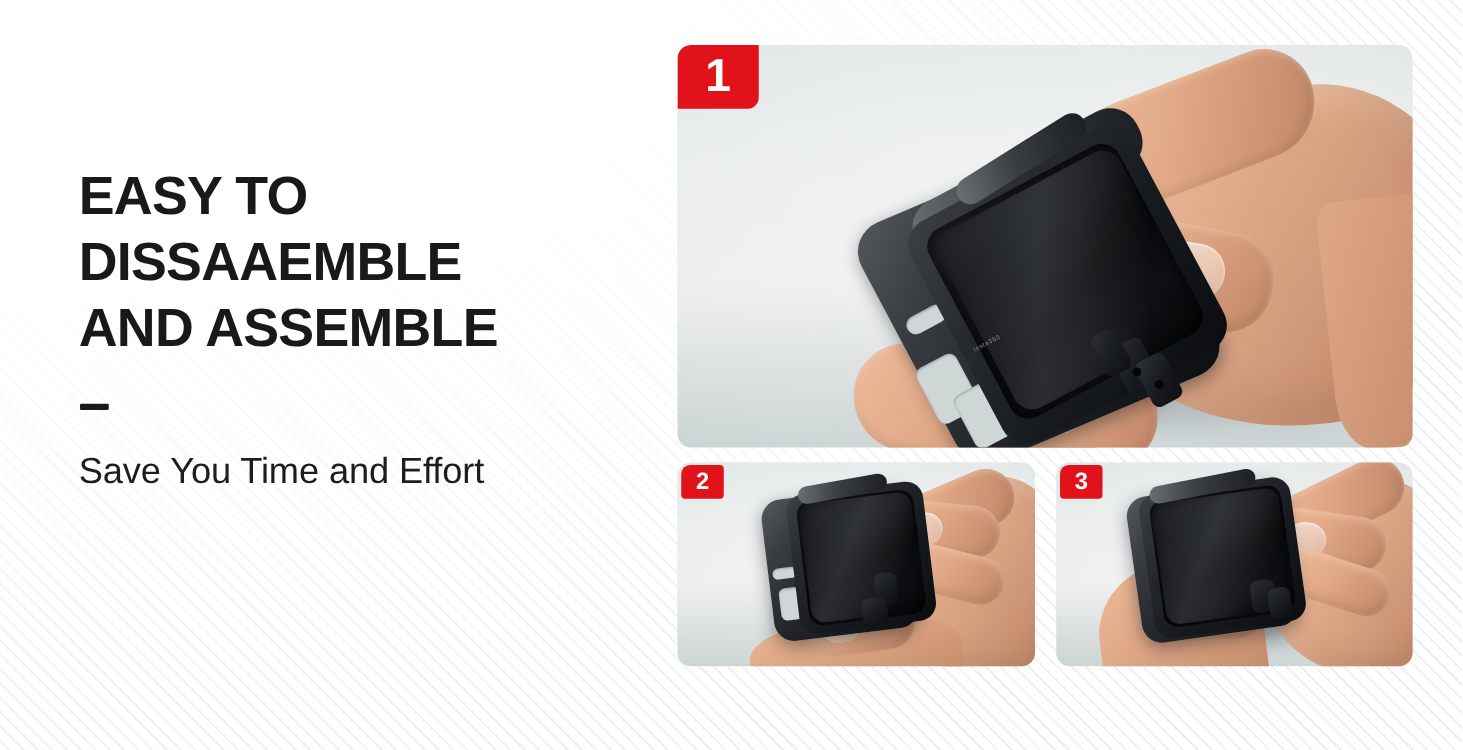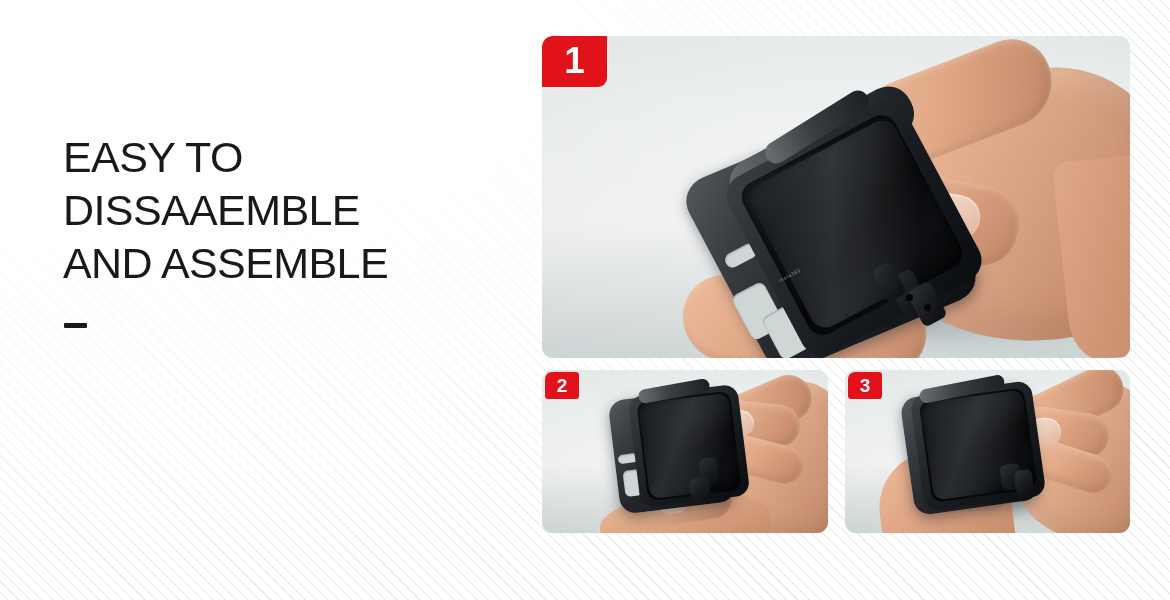--- a/index.html
+++ b/index.html
@@ -51,21 +51,21 @@
   #text-block {
     position: absolute;
     left: 63px;
     top: 131px;
     width: 455px;
   }
 
   #headline {
     font-size: 43px;
     line-height: 53px;
-    font-weight: normal;
+    font-weight: bold;
     letter-spacing: -0.6px;
     color: #19191b;
     white-space: pre-line;
   }
 
   #divider-dash {
     width: 23px;
     height: 5px;
     background: #19191b;
     margin-top: 33px;
@@ -216,20 +216,21 @@
 <div id="stage">
 
   <div id="bg-pattern"></div>
   <div id="bg-fade"></div>
 
   <div id="text-block">
     <h1 id="headline">EASY TO
 DISSAAEMBLE
 AND ASSEMBLE</h1>
     <div id="divider-dash"></div>
+    <p id="subtitle">Save You Time and Effort</p>
   </div>
 
   <div class="panel" id="panel-1">
     <div class="photo-bg"></div>
     <div class="photo-vignette"></div>
     <div class="photo-table"></div>
 
     <div class="scene">
 
       <div class="cam-shadow" style="left:150px;top:258px;width:330px;height:60px;"></div>

